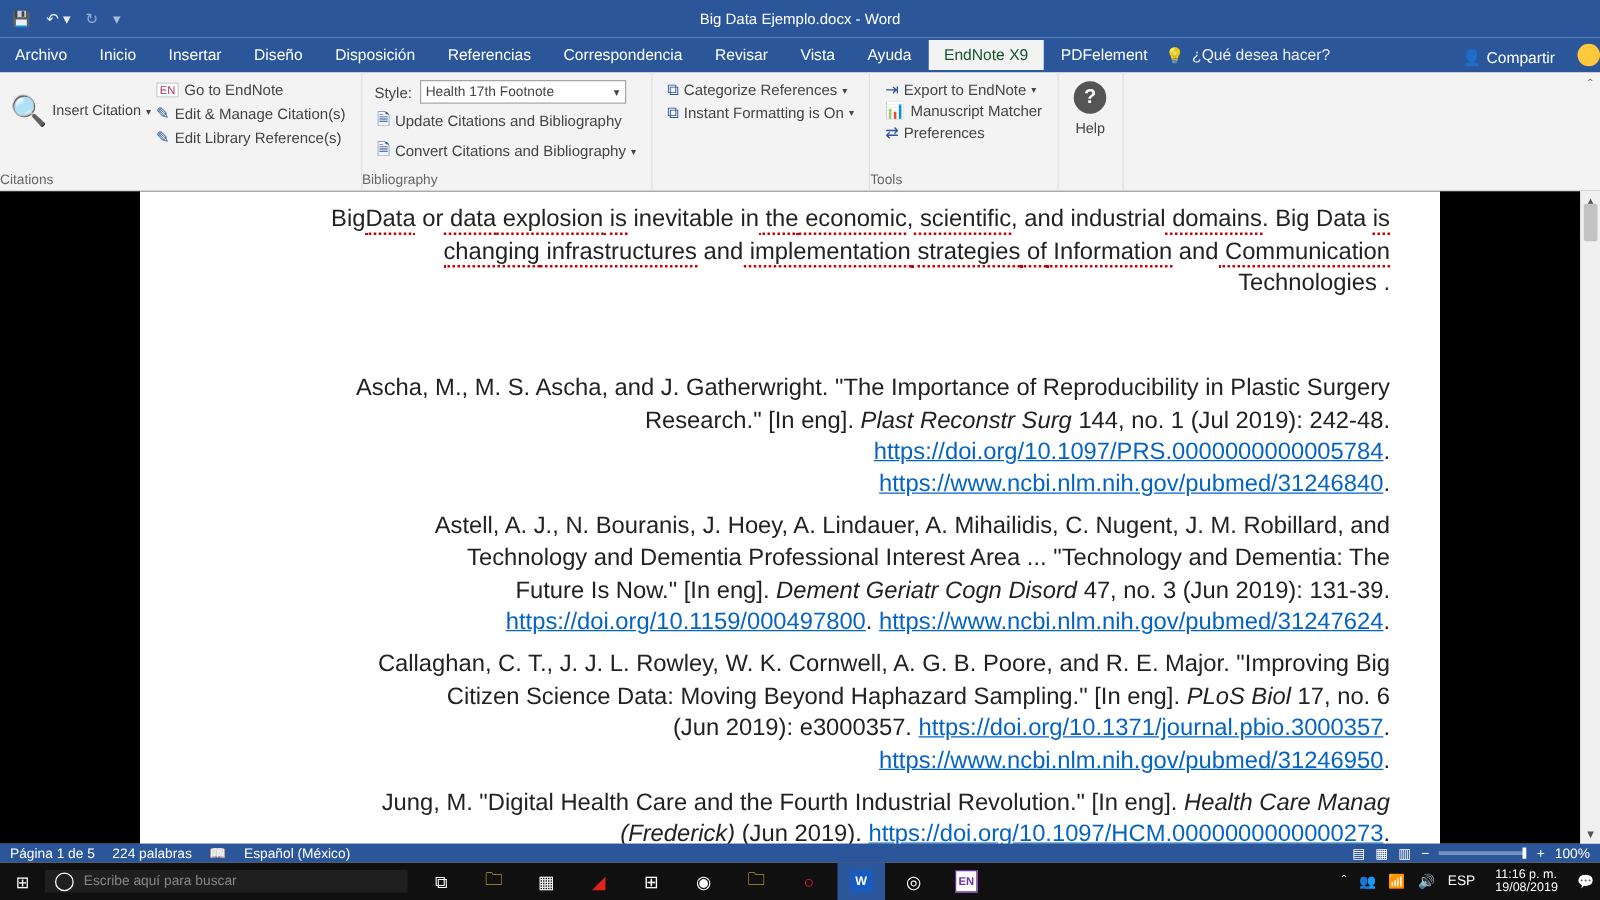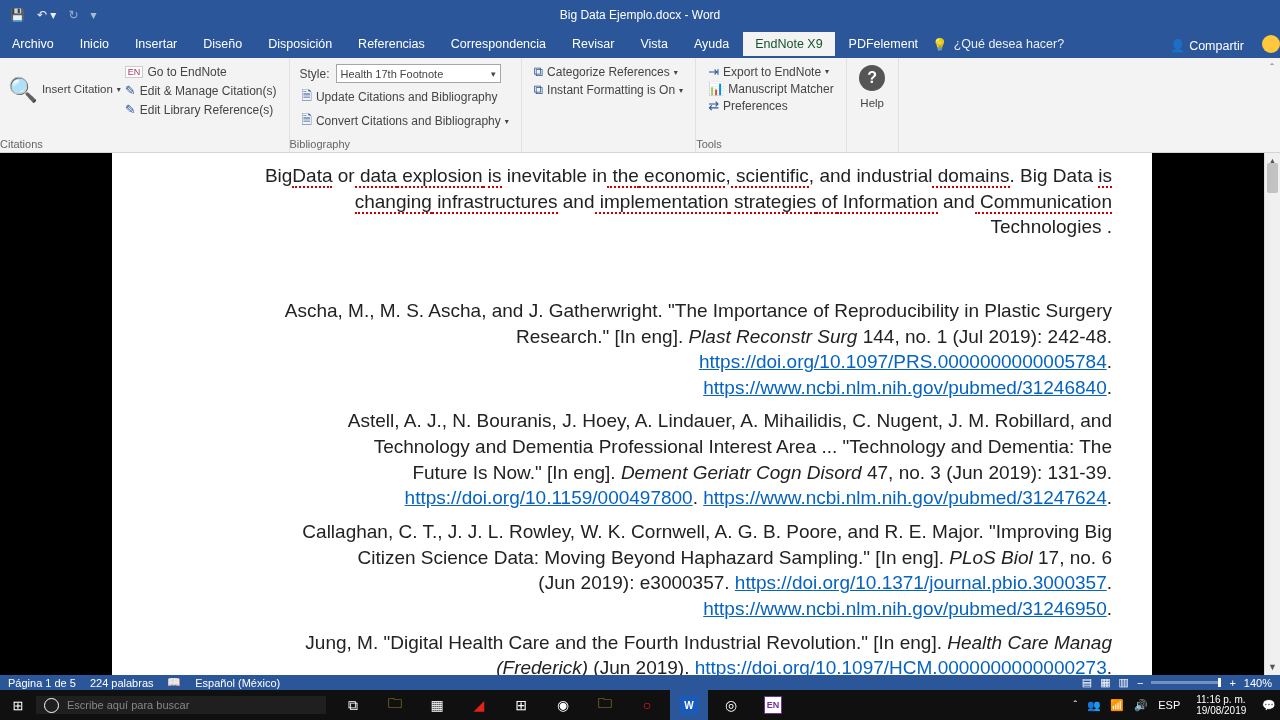--- a/index.html
+++ b/index.html
@@ -210,21 +210,21 @@
   <span>224 palabras</span>
   <span>📖</span>
   <span>Español (México)</span>
   <div class="right">
     <span>▤</span>
     <span>▦</span>
     <span>▥</span>
     <span>−</span>
     <div class="zoom-track"></div>
     <span>+</span>
-    <span>140%</span>
+    <span>100%</span>
   </div>
 </div>
 
 <div class="taskbar">
   <div class="start">⊞</div>
   <div class="search">
     <span class="circle"></span>
     <span>Escribe aquí para buscar</span>
   </div>
   <div class="tb-icons">

